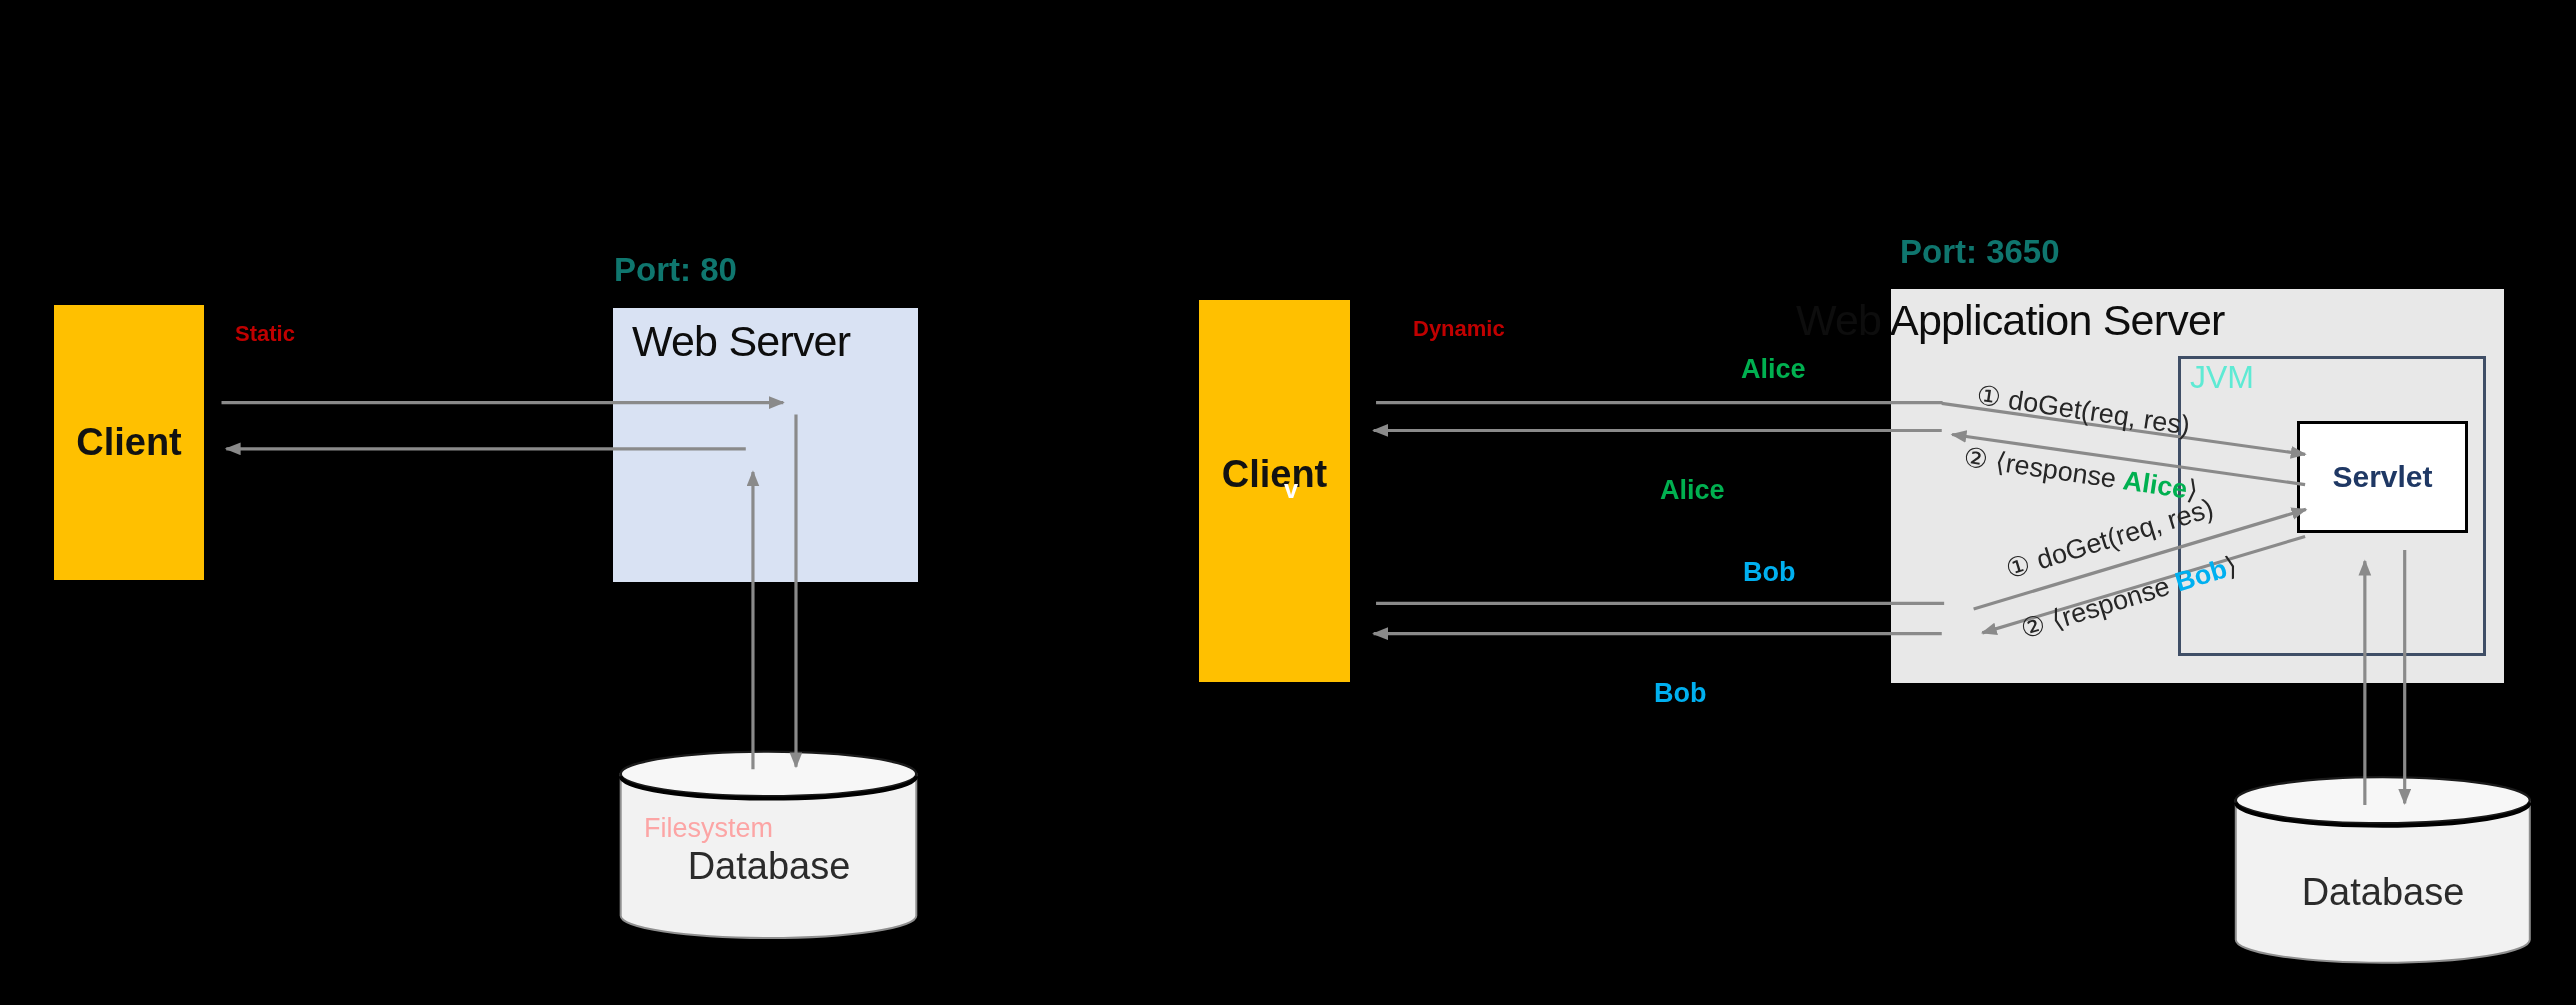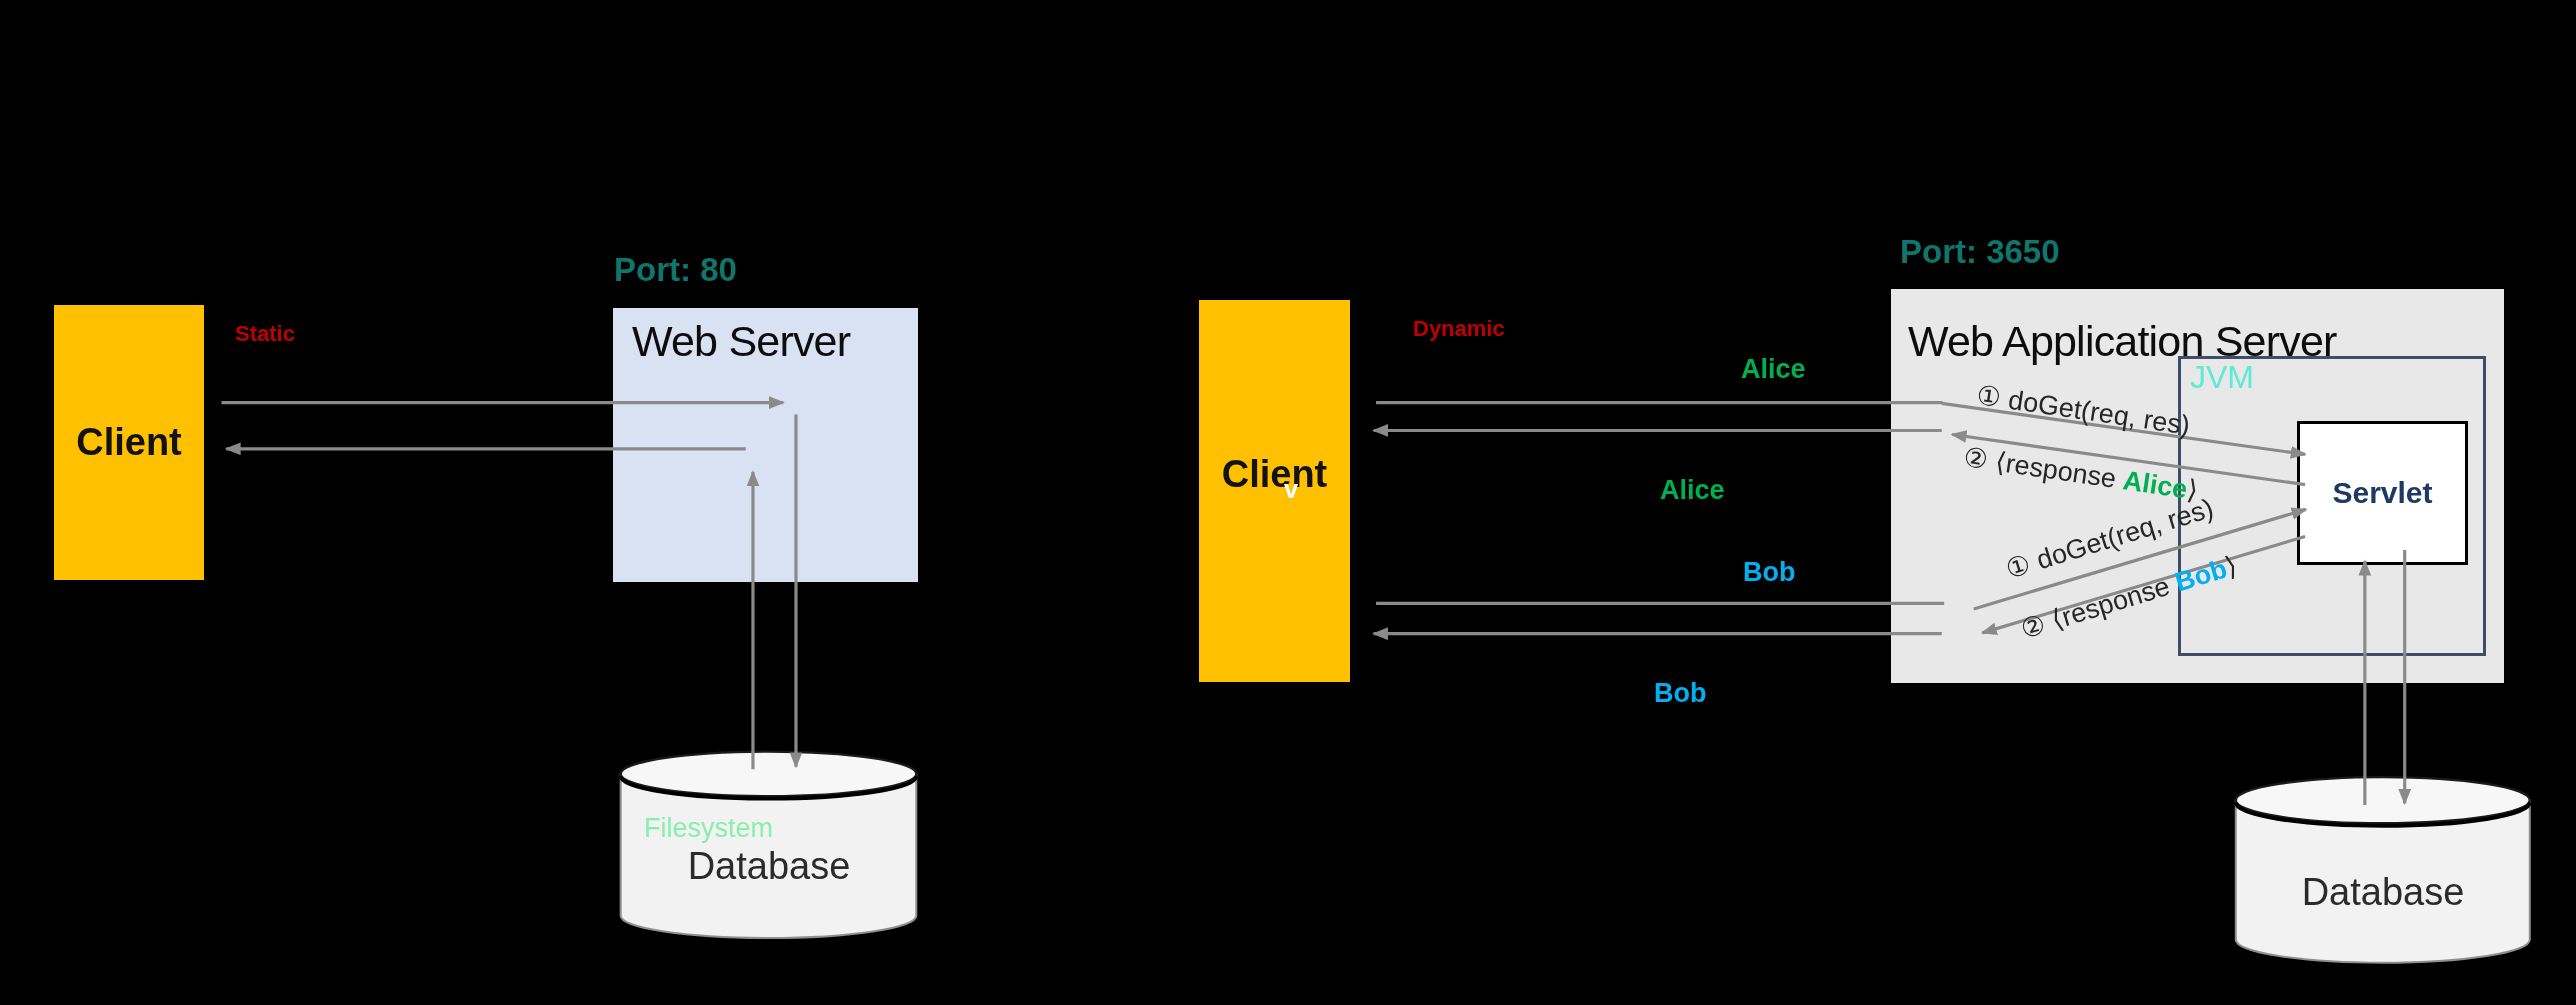--- a/index.html
+++ b/index.html
@@ -7,26 +7,26 @@
           font-family:"Liberation Sans","DejaVu Sans",sans-serif;}
   .box{position:absolute;box-sizing:border-box;display:flex;align-items:center;justify-content:center;}
   
   .client-box{background:#FFC000;color:#121212;font-size:38px;font-weight:600;}
   #client1{left:54px;top:305px;width:150px;height:275px;}
   #client2{left:1199px;top:300px;width:151px;height:382px;}
   #client2 .client-label{margin-top:-33px;}
   #ws-box{left:613px;top:308px;width:305px;height:274px;background:#D9E2F3;}
   #was-box{left:1891px;top:289px;width:613px;height:394px;background:#E8E8E8;}
   #jvm-box{left:2178px;top:356px;width:308px;height:300px;border:3.2px solid #3F4E66;background:transparent;}
-  #servlet-box{left:2297px;top:421px;width:171px;height:144px;background:#FFFFFF;border:3.2px solid #000;
+  #servlet-box{left:2297px;top:421px;width:171px;height:112px;background:#FFFFFF;border:3.2px solid #000;
                color:#1F3864;font-size:30px;font-weight:600;}
   
   .server-title{position:absolute;font-weight:400;color:#0d0d0d;font-size:43px;letter-spacing:-0.8px;white-space:nowrap;}
   #ws-title{left:632px;top:317px;}
-  #was-title{left:1908px;top:296px;margin-top:21px;}
+  #was-title{left:1796px;top:296px;}
   .port-label{position:absolute;color:#0f766e;font-weight:700;font-size:33px;white-space:nowrap;}
   #port80{left:614px;top:251px;}
   #port8080{left:1900px;top:233px;}
   .mode-label{position:absolute;color:#C00000;font-weight:700;font-size:22px;white-space:nowrap;}
   #static-label{left:235px;top:321px;}
   #dynamic-label{left:1413px;top:316px;}
   .user-label{position:absolute;font-weight:700;font-size:27px;white-space:nowrap;}
   .alice{color:#00B050;}
   .bob{color:#00B0F0;}
   #alice-req{left:1741px;top:354px;}
@@ -38,21 +38,21 @@
   
   .call-label{position:absolute;font-size:27px;color:#262626;white-space:nowrap;transform-origin:0 0;}
   .call-label .num{margin-right:8px;}
   .call-label .name{font-weight:700;}
   #call1{left:1979px;top:379px;transform:rotate(8.3deg);}
   #resp1{left:1966px;top:441px;transform:rotate(8.3deg);}
   #call2{left:2002px;top:555px;transform:rotate(-17deg);}
   #resp2{left:2017px;top:615px;transform:rotate(-17deg);}
   
   .db-title{position:absolute;color:#2b2b2b;font-weight:300;font-size:38px;text-align:center;white-space:nowrap;}
-  #db1-sub{position:absolute;left:644px;top:813px;color:#86efac;font-size:27px;font-weight:400;}
+  #db1-sub{position:absolute;left:644px;top:813px;color:#fca5a5;font-size:27px;font-weight:400;}
   #db1-title{left:621px;width:296px;top:845px;}
   #db2-title{left:2236px;width:294px;top:871px;}
   svg{position:absolute;left:0;top:0;}
 </style>
 </head>
 <body>
 
 <div id="canvas">
 
   <div class="box client-box" id="client1">

